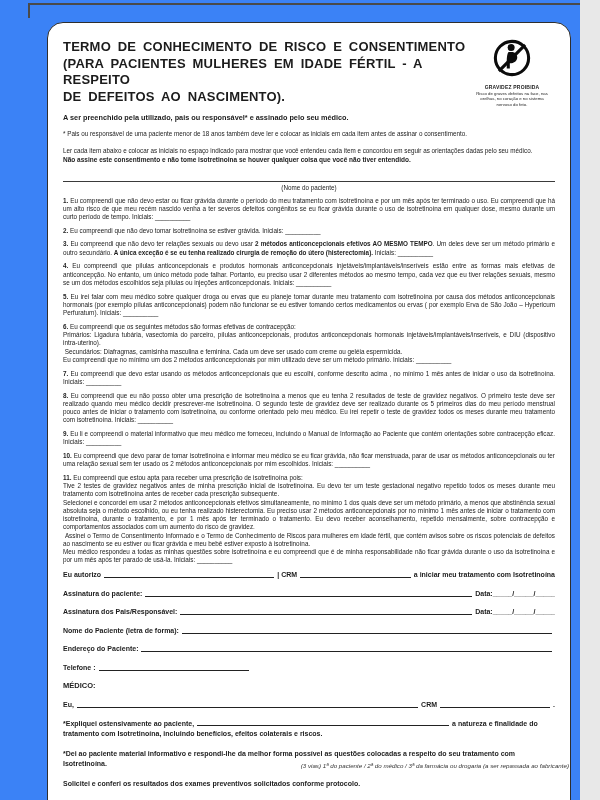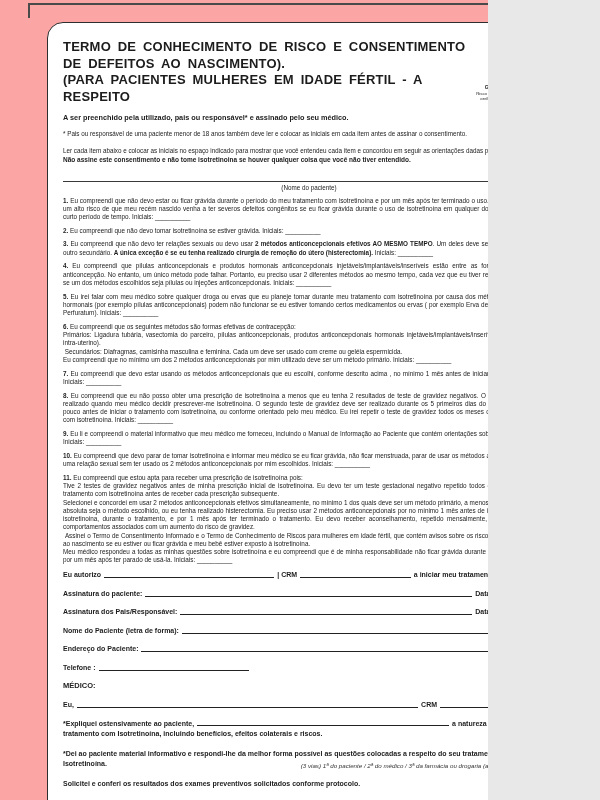--- a/index.html
+++ b/index.html
@@ -1,18 +1,18 @@
 <!DOCTYPE html>
 <html><head>
 <meta charset="utf-8">
 <style>
   * { margin:0; padding:0; box-sizing:border-box; }
   html,body { background:#e8e8e8; }
   .page {
-    position:relative; width:488px; height:800px; background:#fca5a5;
+    position:relative; width:580px; height:800px; background:#3b82f6;
     font-family:"Liberation Sans", sans-serif; color:#1c1c1c; overflow:hidden;
   }
   .scan-edge-h { position:absolute; top:3px; left:28px; right:0; height:2px; background:#4a4a4a; }
   .scan-edge-v { position:absolute; top:3px; left:28px; width:2px; height:15px; background:#4a4a4a; }
 
   .form-box {
     position:absolute; left:47px; top:22px; width:524px; min-height:732px;
     border:1.6px solid #2e2e2e; border-radius:16px; padding:12px 15px 8px 15px;
     background:#fff;
   }
@@ -57,22 +57,22 @@
 
 <div class="page">
   <div class="scan-edge-h"></div>
   <div class="scan-edge-v"></div>
 
   <div class="form-box">
 
     <div class="header">
       <div class="title">
         <span>TERMO DE CONHECIMENTO DE RISCO E CONSENTIMENTO</span>
+        <span>(PARA PACIENTES MULHERES EM IDADE FÉRTIL - A RESPEITO</span>
         <span>DE DEFEITOS AO NASCIMENTO).</span>
-        <span>(PARA PACIENTES MULHERES EM IDADE FÉRTIL - A RESPEITO</span>
       </div>
       <div class="warning-block">
         <svg width="42" height="42" viewBox="0 0 96 96">
           <circle class="stroke" cx="48" cy="48" r="38"></circle>
           <circle class="solid" cx="46" cy="24" r="8"></circle>
           <path class="solid" d="M40,34 C37,38 36,46 36,54 L36,72 L43,72 L43,60 C53,60 60,54 60,46 C60,39 54,34 48,34 Z"></path>
           <line class="stroke" x1="18" y1="78" x2="78" y2="18"></line>
         </svg>
         <div class="warn-caption">GRAVIDEZ PROIBIDA</div>
         <div class="warn-note">Risco de graves defeitos na face, nas orelhas, no coração e no sistema nervoso do feto.</div>

